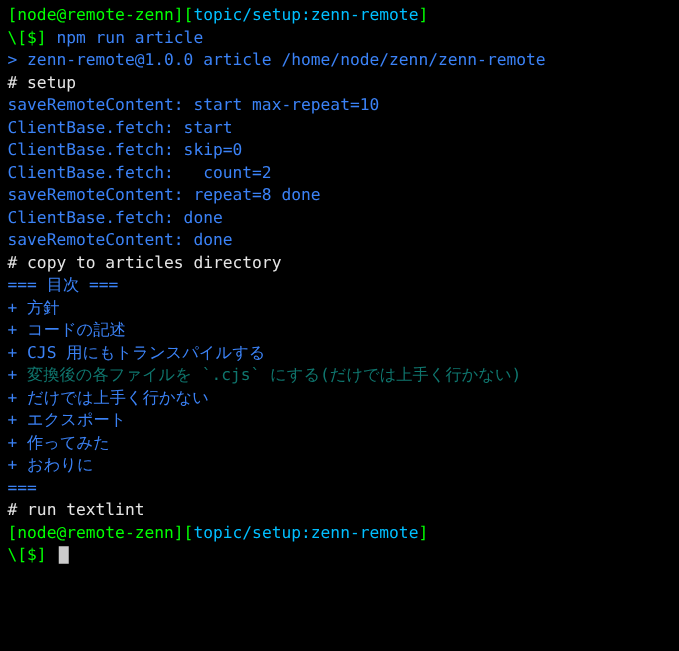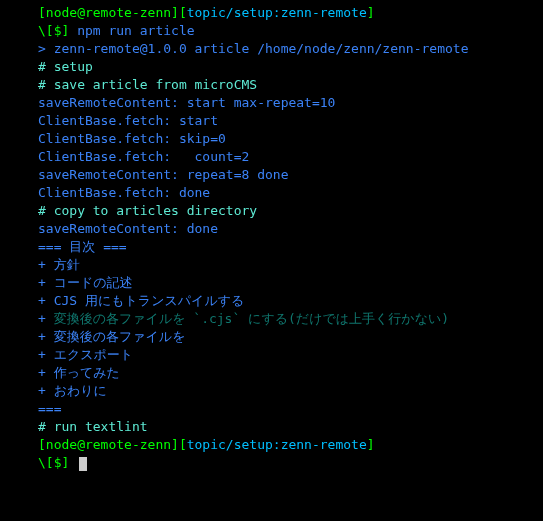--- a/index.html
+++ b/index.html
@@ -18,59 +18,57 @@
       height: 521px;
       overflow: hidden;
     }
     .line {
       white-space: pre;
     }
     .green { color: #00ff00; }
     .cyan { color: #00bfff; }
     .magenta { color: #0f766e; }
     .gray { color: #3b82f6; }
-    .dimcyan { color: #5eead4; }
+    .dimcyan { color: #e5e5e5; }
     .cursor {
       display: inline-block;
       width: 8px;
       height: 14px;
       background: #cccccc;
       vertical-align: middle;
       margin-left: 2px;
     }
     #terminal {
       display: block;
-      margin-left: 32px;
     }
   </style>
 </head>
 <body>
 
 <div id="terminal">
   <div class="line"><span class="green">[</span><span class="green">node@remote-zenn</span><span class="green">]</span><span class="green">[</span><span class="cyan">topic/setup:zenn-remote</span><span class="green">]</span></div>
   <div class="line"><span class="green">\[$] </span><span class="gray">npm run article</span></div>
   <div class="line"></div>
   <div class="line gray">&gt; zenn-remote@1.0.0 article /home/node/zenn/zenn-remote</div>
   <div class="line"></div>
   <div class="line dimcyan"># setup</div>
-  <div class="line dimcyan"># save article from microCMS</div>
   <div class="line gray">saveRemoteContent: start max-repeat=10</div>
   <div class="line gray">ClientBase.fetch: start</div>
   <div class="line gray">ClientBase.fetch: skip=0</div>
   <div class="line gray">ClientBase.fetch:   count=2</div>
   <div class="line gray">saveRemoteContent: repeat=8 done</div>
   <div class="line gray">ClientBase.fetch: done</div>
+  <div class="line gray">saveRemoteContent: done</div>
   <div class="line dimcyan"># copy to articles directory</div>
-  <div class="line gray">saveRemoteContent: done</div>
   <div class="line gray">=== 目次 ===</div>
   <div class="line gray">+ 方針</div>
   <div class="line gray">+ コードの記述</div>
   <div class="line gray">+ CJS 用にもトランスパイルする</div>
   <div class="line"><span class="gray">+ </span><span class="magenta">変換後の各ファイルを `.cjs` にする(だけでは上手く行かない)</span></div>
-  <div class="line gray">+ 変換後の各ファイルを</div>
+  <div class="line gray">+ だけでは上手く行かない</div>
   <div class="line gray">+ エクスポート</div>
   <div class="line gray">+ 作ってみた</div>
   <div class="line gray">+ おわりに</div>
   <div class="line gray">===</div>
   <div class="line dimcyan"># run textlint</div>
   <div class="line"><span class="green">[</span><span class="green">node@remote-zenn</span><span class="green">]</span><span class="green">[</span><span class="cyan">topic/setup:zenn-remote</span><span class="green">]</span></div>
   <div class="line"><span class="green">\[$] </span><span class="cursor"></span></div>
 </div>
 
 </body></html>

